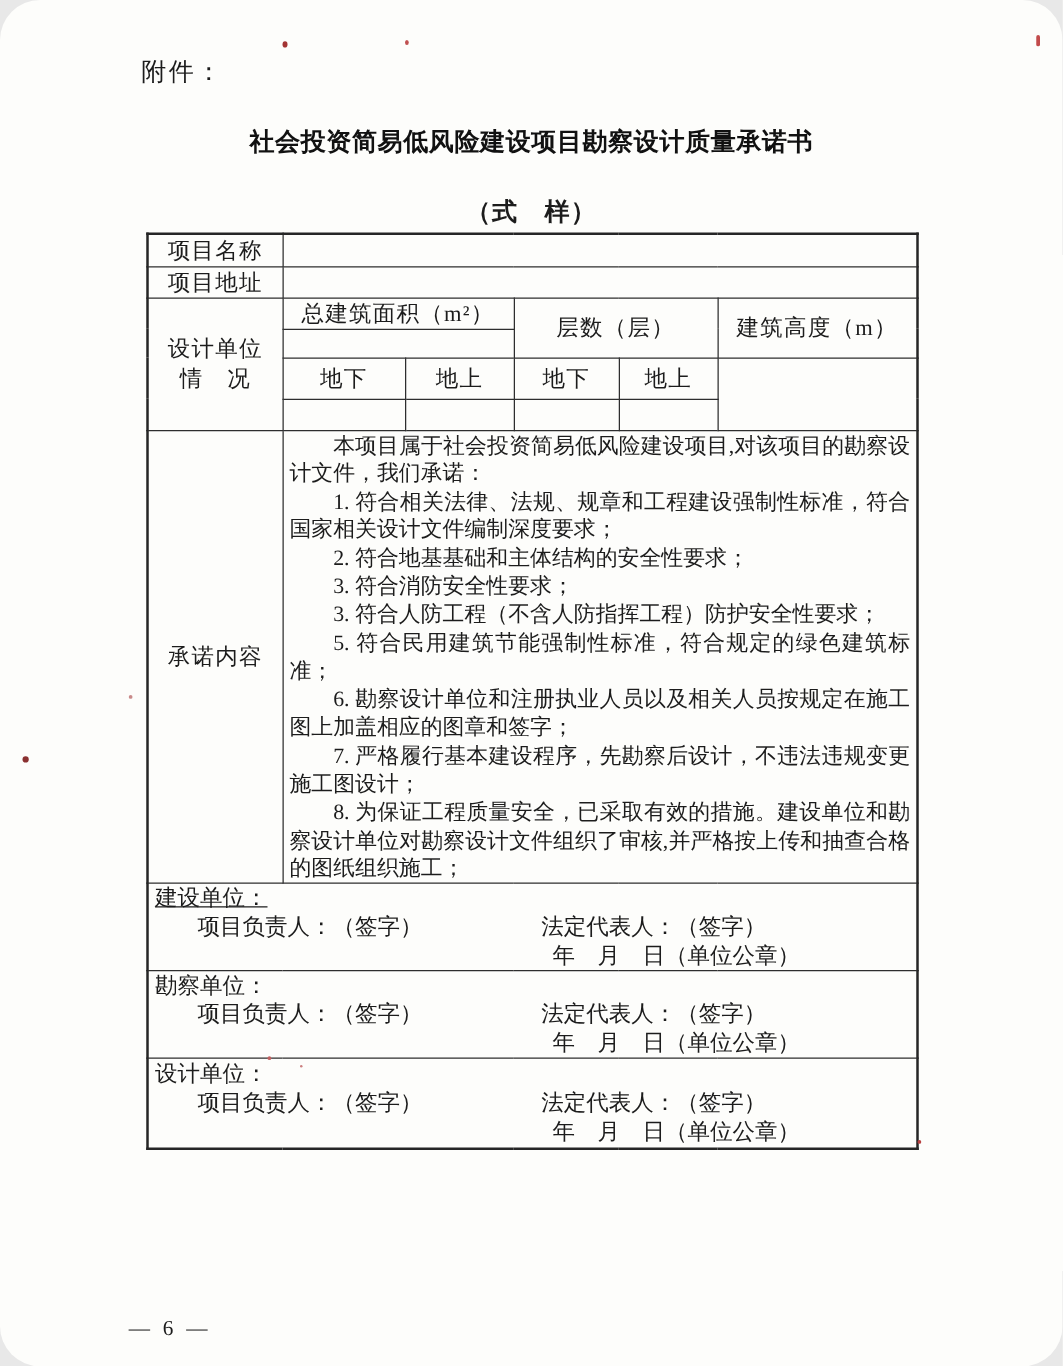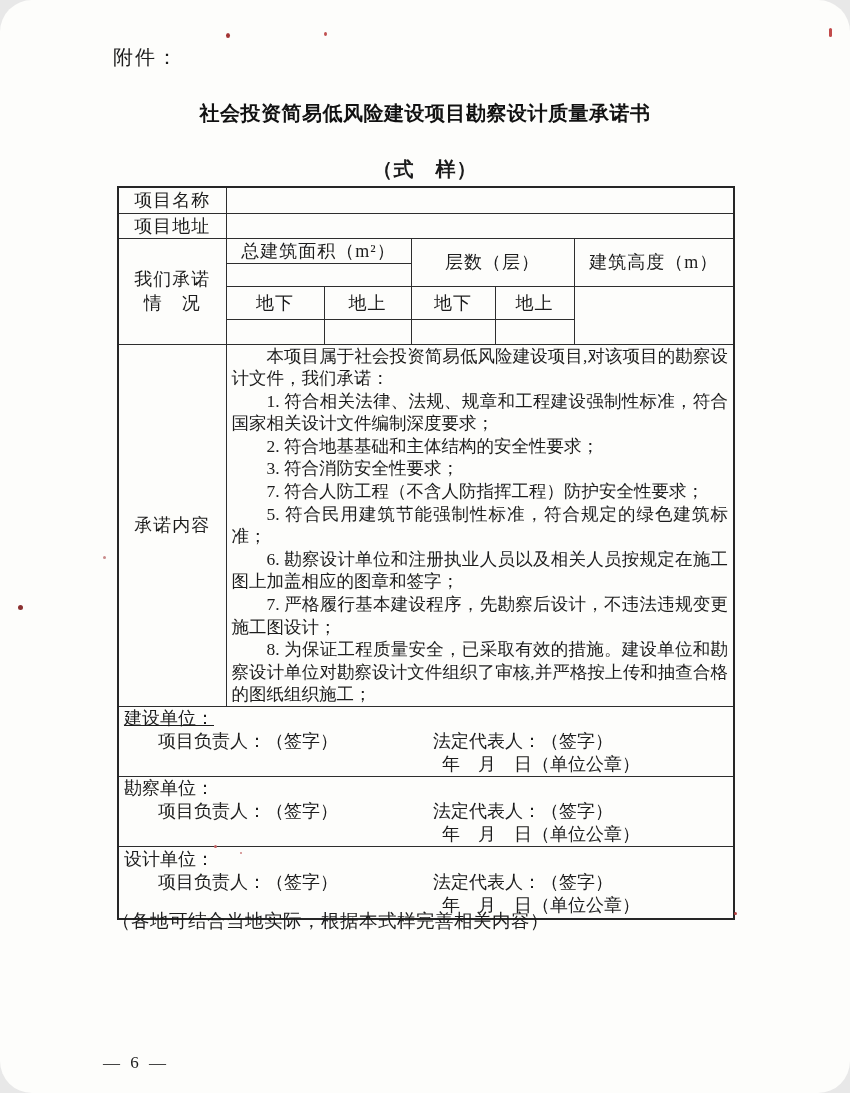--- a/index.html
+++ b/index.html
@@ -109,21 +109,21 @@
         <td class="lbl">项目名称</td>
         <td colspan="5"></td>
       </tr>
       <tr class="r-addr">
         <td class="lbl">项目地址</td>
         <td colspan="5"></td>
       </tr>
 
       <tr class="r-b1">
         <td class="lbl" rowspan="4">
-          <div>我们承诺</div>
+          <div>设计单位</div>
           <div>情　况</div>
         </td>
         <td class="hdr" colspan="2">总建筑面积（m²）</td>
         <td class="hdr" colspan="2" rowspan="2">层数（层）</td>
         <td class="hdr" rowspan="2">建筑高度（m）</td>
       </tr>
       <tr class="r-b2">
         <td colspan="2"></td>
       </tr>
       <tr class="r-b3">
@@ -140,21 +140,21 @@
         <td></td>
       </tr>
 
       <tr class="r-commit">
         <td class="lbl">承诺内容</td>
         <td colspan="5" class="commit-content">
           <p>本项目属于社会投资简易低风险建设项目,对该项目的勘察设计文件，我们承诺：</p>
           <p>1. 符合相关法律、法规、规章和工程建设强制性标准，符合国家相关设计文件编制深度要求；</p>
           <p>2. 符合地基基础和主体结构的安全性要求；</p>
           <p>3. 符合消防安全性要求；</p>
-          <p>7. 符合人防工程（不含人防指挥工程）防护安全性要求；</p>
+          <p>3. 符合人防工程（不含人防指挥工程）防护安全性要求；</p>
           <p>5. 符合民用建筑节能强制性标准，符合规定的绿色建筑标准；</p>
           <p>6. 勘察设计单位和注册执业人员以及相关人员按规定在施工图上加盖相应的图章和签字；</p>
           <p>7. 严格履行基本建设程序，先勘察后设计，不违法违规变更施工图设计；</p>
           <p>8. 为保证工程质量安全，已采取有效的措施。建设单位和勘察设计单位对勘察设计文件组织了审核,并严格按上传和抽查合格的图纸组织施工；</p>
         </td>
       </tr>
 
       <tr class="r-unit1">
         <td colspan="6" class="unit-cell">
           <div class="unit-line unit-name">建设单位：</div>
@@ -189,21 +189,20 @@
             <span class="unit-legal">法定代表人：（签字）</span>
           </div>
           <div class="unit-line">
             <span class="unit-date">年　月　日（单位公章）</span>
           </div>
         </td>
       </tr>
     </tbody>
   </table>
 
-  <div class="footnote">（各地可结合当地实际，根据本式样完善相关内容）</div>
 
   <div class="page-number">— 6 —</div>
 
   <div class="speck" style="left:226px;top:33px;width:4px;height:5px;background:#a33434;"></div>
   <div class="speck" style="left:324px;top:32px;width:3px;height:4px;background:#c05050;"></div>
   <div class="speck" style="left:829px;top:28px;width:3px;height:9px;background:#c24b4b;border-radius:2px;"></div>
   <div class="speck" style="left:18px;top:605px;width:5px;height:5px;background:#8a3030;"></div>
   <div class="speck" style="left:103px;top:556px;width:3px;height:3px;background:#c98a8a;"></div>
   <div class="speck" style="left:214px;top:845px;width:3px;height:3px;background:#c06060;"></div>
   <div class="speck" style="left:240px;top:852px;width:2px;height:2px;background:#cc8080;"></div>

